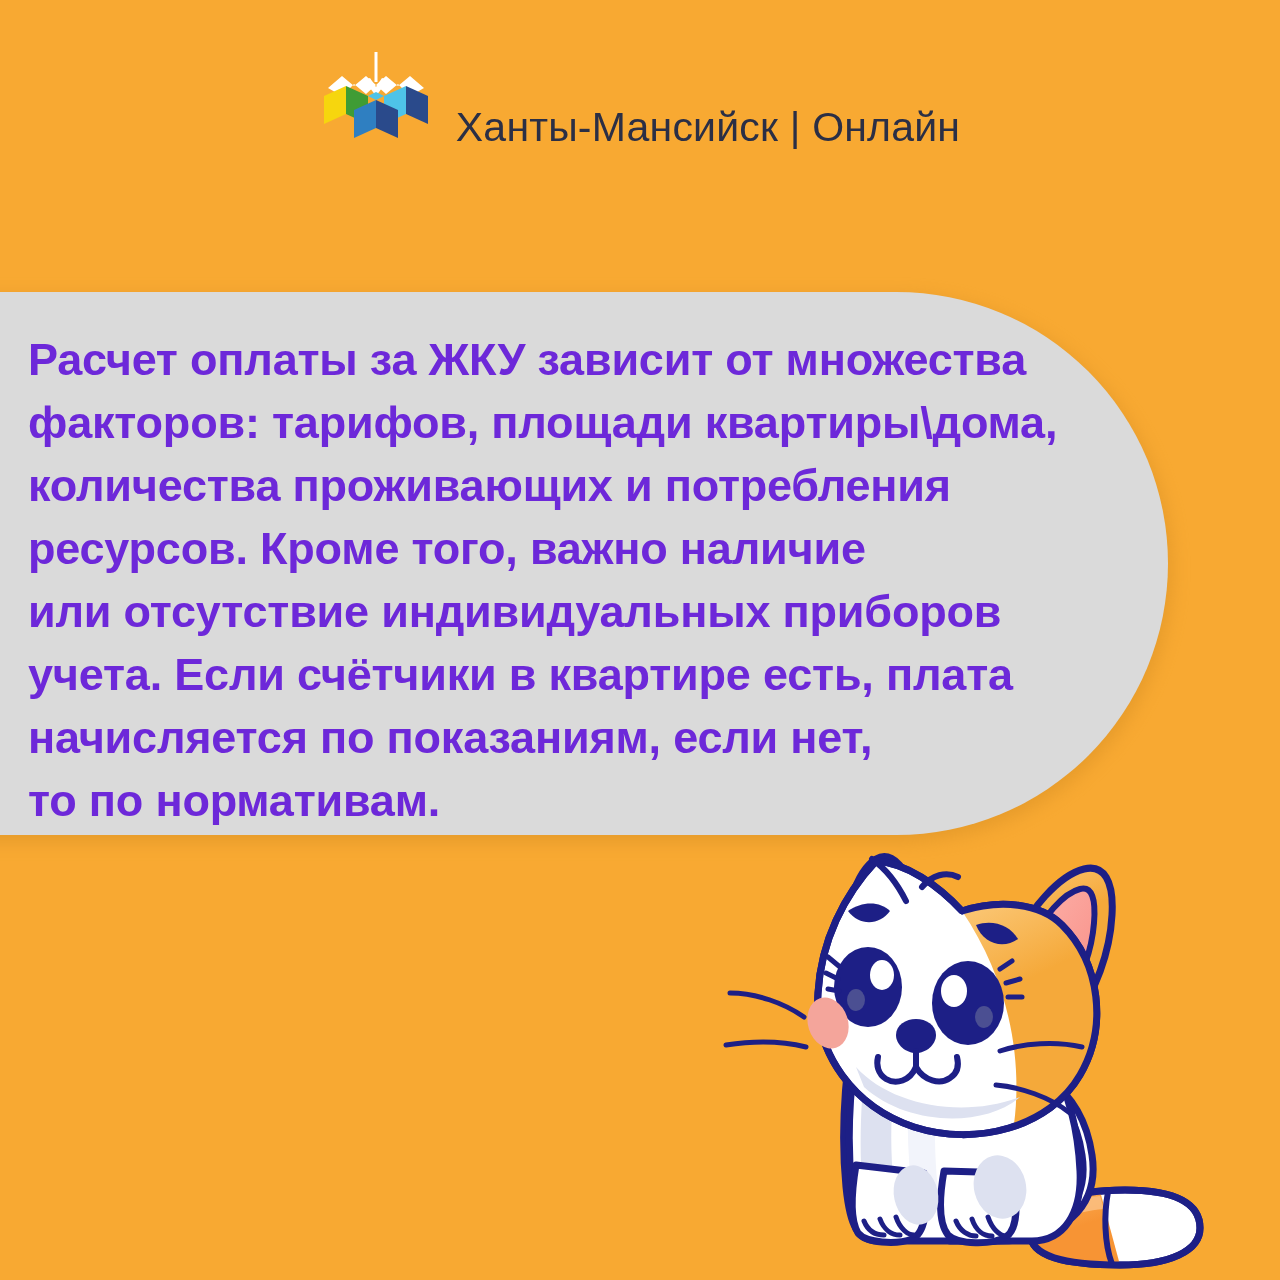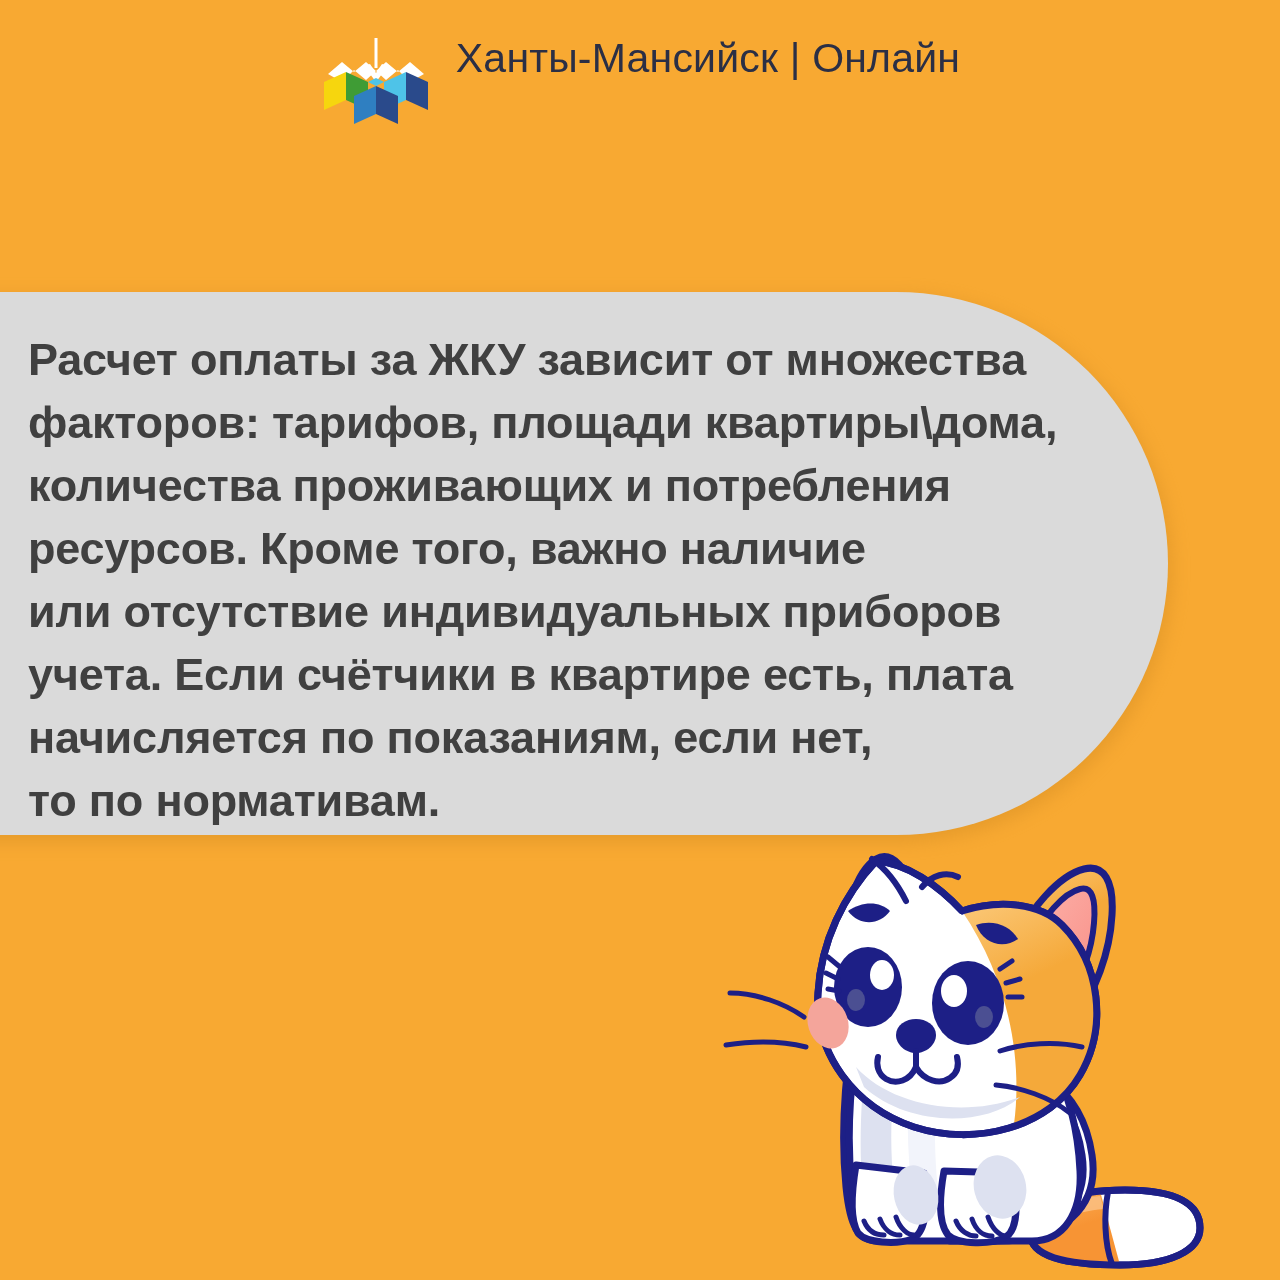--- a/index.html
+++ b/index.html
@@ -23,21 +23,21 @@
   }
 
   
   .brand-bar {
     position: absolute;
     left: 0;
     top: 38px;
     width: 1280px;
     height: 110px;
     display: flex;
-    align-items: flex-start;
+    align-items: flex-end;
     justify-content: center;
     gap: 24px;
   }
   .brand-logo {
     width: 112px;
     height: 96px;
     flex: 0 0 auto;
     display: block;
   }
   .brand-title {
@@ -69,21 +69,21 @@
     width: 1228px;
     height: 543px;
     background: #dadada;
     border-radius: 0 272px 272px 0;
   }
   .card-text {
     position: absolute;
     left: 88px;
     top: 36px;
     width: 1110px;
-    color: #404040;
+    color: #6d28d9;
     font-family: "Liberation Sans", sans-serif;
     font-size: 45px;
     font-weight: 700;
     line-height: 63px;
     letter-spacing: -0.2px;
     white-space: pre-line;
   }
 
   
   .cat {

